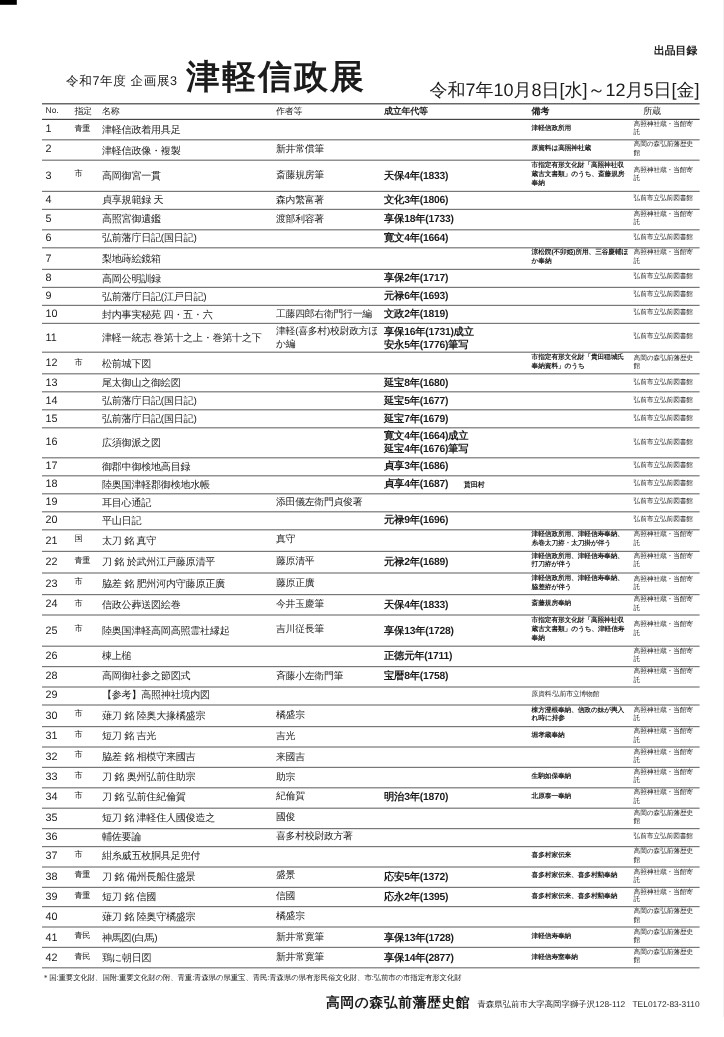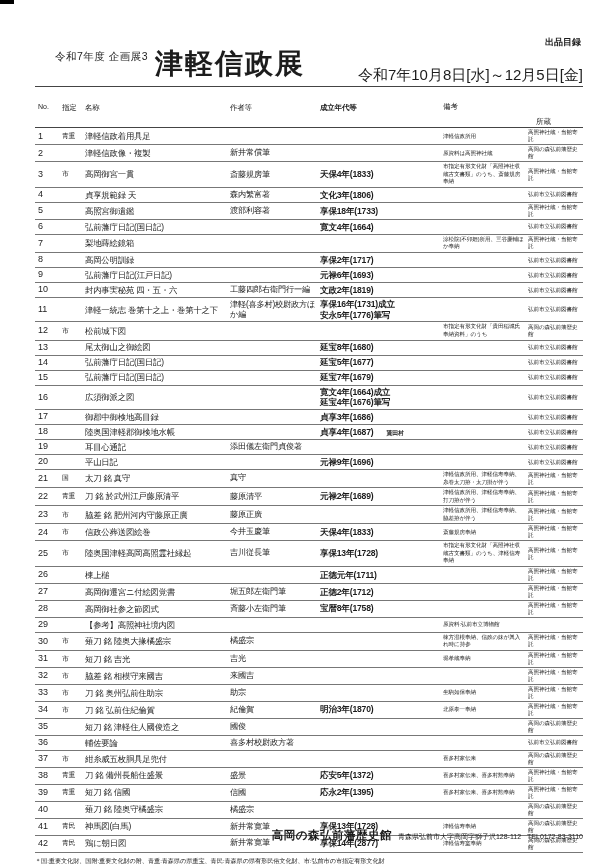--- a/index.html
+++ b/index.html
@@ -8,21 +8,21 @@
     width:603px;height:864px;
     background:#ffffff;
     font-family:"Liberation Sans","DejaVu Sans",sans-serif;
     color:#1c1c1c;
     overflow:hidden;
     box-sizing:border-box;
   }
   .corner-mark{position:absolute;left:0;top:0;width:14px;height:4px;background:#000;}
   
   .header{position:relative;height:86px;}
-  .header-left{position:absolute;left:55px;bottom:8px;display:flex;align-items:flex-start;gap:7px;}
+  .header-left{position:absolute;left:55px;bottom:8px;display:flex;align-items:flex-end;gap:7px;}
   .era{font-size:10.5px;padding-bottom:3px;letter-spacing:.5px;}
   .title{font-size:28px;font-weight:bold;letter-spacing:2px;line-height:1;}
   .catalog-label{position:absolute;top:36px;right:22px;font-size:9px;font-weight:bold;}
   .date-range{position:absolute;top:66px;right:20px;font-size:15px;}
   
   .table{margin:0 20px 0 35px;border-top:1px solid #444;}
   .trow,.thead{
     display:grid;
     grid-template-columns:25px 23px 145px 90px 123px 85px 57px;
     border-bottom:1px solid #777;
@@ -30,24 +30,24 @@
   }
   .thead{border-bottom:1px solid #444;min-height:12px;}
   .thead .cell{font-size:7.5px;color:#222;}
   .trow{min-height:14px;}
   .cell{padding:1px 2px 1px 2px;box-sizing:border-box;line-height:1.25;}
   .c-no{font-size:9px;padding-left:3px;}
   .c-shitei{font-size:6.8px;letter-spacing:-.3px;}
   .c-name{font-size:8.4px;letter-spacing:-.2px;}
   .c-author{font-size:8.2px;letter-spacing:-.2px;}
   .c-date{font-size:8.6px;white-space:pre-line;letter-spacing:-.2px;font-weight:bold;}
-  .c-biko{font-size:5.6px;line-height:1.35;letter-spacing:-.1px;}
+  .c-biko{font-size:5.6px;line-height:1.35;letter-spacing:-.1px;font-weight:bold;}
   .c-shozo{font-size:5.6px;color:#222;letter-spacing:-.1px;}
   .thead .c-no{font-size:7px;}
-  .thead .c-shozo{font-size:7.5px;padding-left:10px;margin-top:29px;}
+  .thead .c-shozo{font-size:7.5px;padding-left:10px;}
   .date-note{font-size:6px;margin-left:13px;}
   
   .legend{margin:4px 20px 0 35px;font-size:6.2px;letter-spacing:-.1px;}
   .footer-line{
     position:absolute;left:0;right:20px;top:828px;
     display:flex;justify-content:flex-end;align-items:baseline;gap:6px;
   }
   .museum{font-size:11.5px;font-weight:bold;letter-spacing:.5px;}
   .addr,.tel{font-size:7px;}
 </style>
@@ -307,29 +307,20 @@
         <div class="trow">
           <div class="cell c-no">26</div>
           <div class="cell c-shitei"></div>
           <div class="cell c-name">棟上槌</div>
           <div class="cell c-author"></div>
           <div class="cell c-date">正徳元年(1711)</div>
           <div class="cell c-biko"></div>
           <div class="cell c-shozo">高照神社蔵・当館寄託</div>
         </div>
         <div class="trow">
-          <div class="cell c-no">27</div>
-          <div class="cell c-shitei"></div>
-          <div class="cell c-name">高岡御遷宮ニ付絵図覚書</div>
-          <div class="cell c-author">堀五郎左衛門筆</div>
-          <div class="cell c-date">正徳2年(1712)</div>
-          <div class="cell c-biko"></div>
-          <div class="cell c-shozo">高照神社蔵・当館寄託</div>
-        </div>
-        <div class="trow">
           <div class="cell c-no">28</div>
           <div class="cell c-shitei"></div>
           <div class="cell c-name">高岡御社参之節図式</div>
           <div class="cell c-author">斉藤小左衛門筆</div>
           <div class="cell c-date">宝暦8年(1758)</div>
           <div class="cell c-biko"></div>
           <div class="cell c-shozo">高照神社蔵・当館寄託</div>
         </div>
         <div class="trow">
           <div class="cell c-no">29</div>

